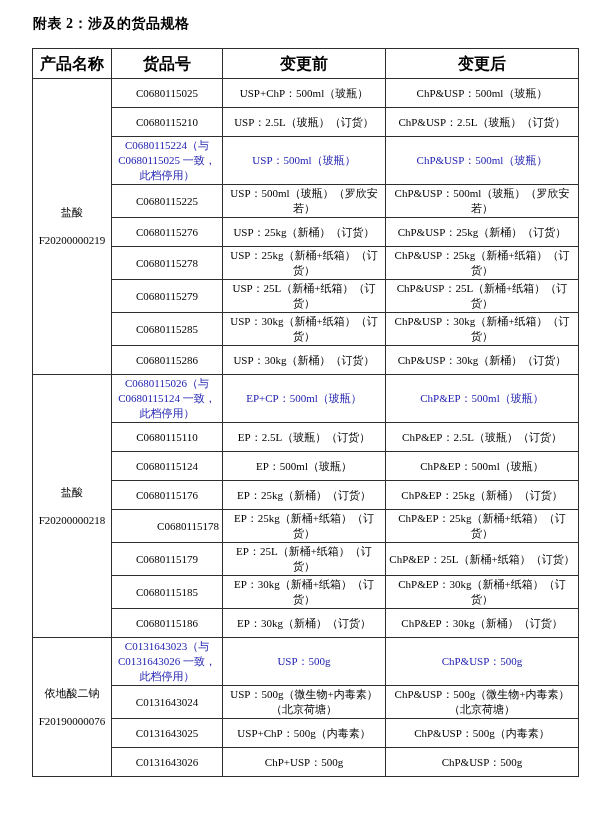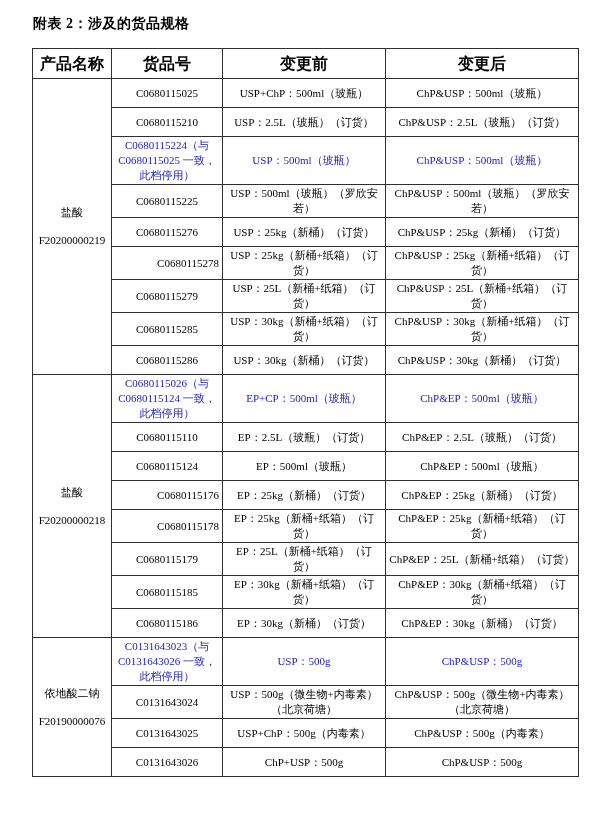--- a/index.html
+++ b/index.html
@@ -93,21 +93,21 @@
           <td style="color: rgb(0, 0, 0);">C0680115225</td>
           <td style="color: rgb(0, 0, 0);">USP：500ml（玻瓶）（罗欣安若）</td>
           <td style="color: rgb(0, 0, 0);">ChP&amp;USP：500ml（玻瓶）（罗欣安若）</td>
         </tr>
         <tr>
           <td style="color: rgb(0, 0, 0);">C0680115276</td>
           <td style="color: rgb(0, 0, 0);">USP：25kg（新桶）（订货）</td>
           <td style="color: rgb(0, 0, 0);">ChP&amp;USP：25kg（新桶）（订货）</td>
         </tr>
         <tr>
-          <td style="color: rgb(0, 0, 0); text-align: right;">C0680115278</td>
+          <td style="color: rgb(0, 0, 0);">C0680115278</td>
           <td style="color: rgb(0, 0, 0);">USP：25kg（新桶+纸箱）（订货）</td>
           <td style="color: rgb(0, 0, 0);">ChP&amp;USP：25kg（新桶+纸箱）（订货）</td>
         </tr>
         <tr>
           <td style="color: rgb(0, 0, 0);">C0680115279</td>
           <td style="color: rgb(0, 0, 0);">USP：25L（新桶+纸箱）（订货）</td>
           <td style="color: rgb(0, 0, 0);">ChP&amp;USP：25L（新桶+纸箱）（订货）</td>
         </tr>
         <tr>
           <td style="color: rgb(0, 0, 0);">C0680115285</td>
@@ -132,21 +132,21 @@
           <td style="color: rgb(0, 0, 0);">C0680115110</td>
           <td style="color: rgb(0, 0, 0); border-radius: 13px;">EP：2.5L（玻瓶）（订货）</td>
           <td style="color: rgb(0, 0, 0);">ChP&amp;EP：2.5L（玻瓶）（订货）</td>
         </tr>
         <tr>
           <td style="color: rgb(0, 0, 0);">C0680115124</td>
           <td style="color: rgb(0, 0, 0);">EP：500ml（玻瓶）</td>
           <td style="color: rgb(0, 0, 0);">ChP&amp;EP：500ml（玻瓶）</td>
         </tr>
         <tr>
-          <td style="color: rgb(0, 0, 0); text-align: right;">C0680115176</td>
+          <td style="color: rgb(0, 0, 0);">C0680115176</td>
           <td style="color: rgb(0, 0, 0);">EP：25kg（新桶）（订货）</td>
           <td style="color: rgb(0, 0, 0);">ChP&amp;EP：25kg（新桶）（订货）</td>
         </tr>
         <tr>
           <td style="color: rgb(0, 0, 0); text-align: right;">C0680115178</td>
           <td style="color: rgb(0, 0, 0);">EP：25kg（新桶+纸箱）（订货）</td>
           <td style="color: rgb(0, 0, 0);">ChP&amp;EP：25kg（新桶+纸箱）（订货）</td>
         </tr>
         <tr>
           <td style="color: rgb(0, 0, 0);">C0680115179</td>

